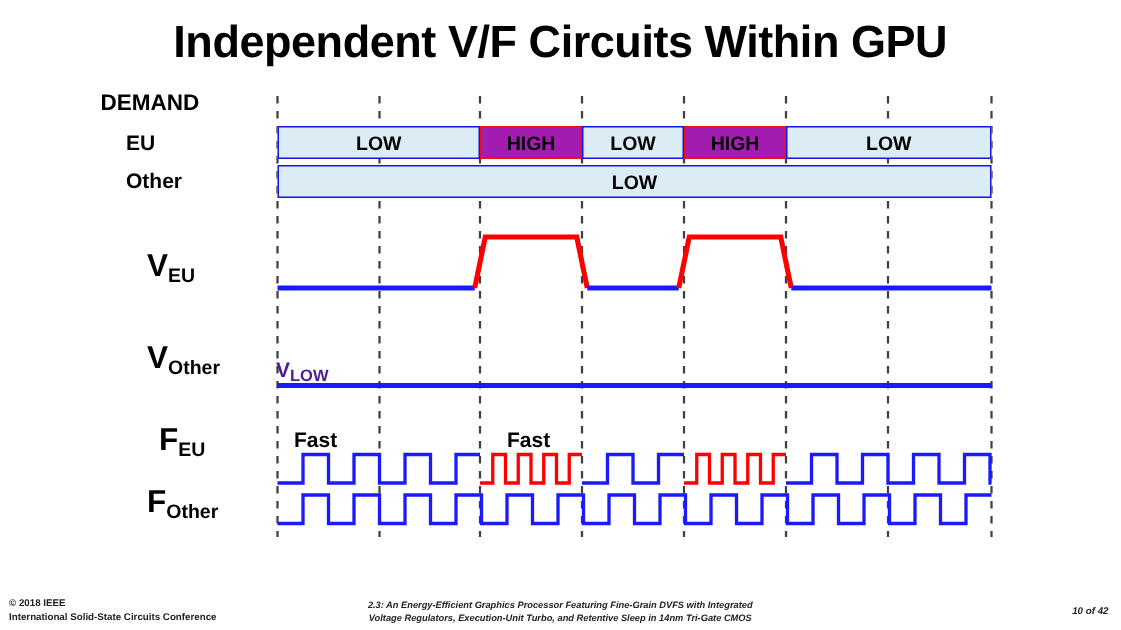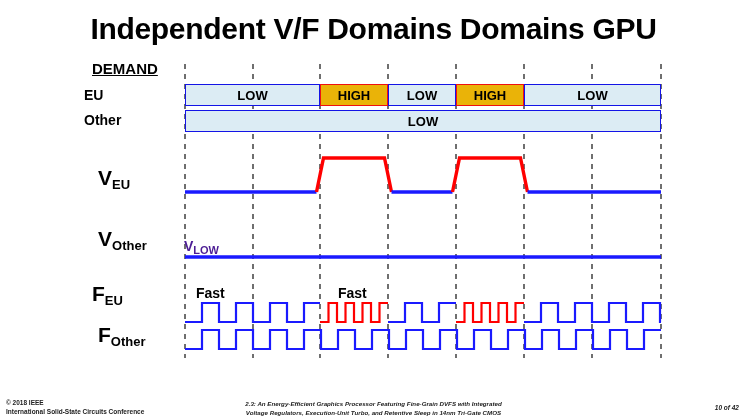--- a/index.html
+++ b/index.html
@@ -34,39 +34,38 @@
     white-space: nowrap;
   }
   .row-label {
     position: absolute;
     font-weight: bold;
     color: #000000;
     white-space: nowrap;
     line-height: 1;
   }
   .lbl-demand {
-    left: 92px; top: 61px;
+    left: 67px; top: 61px;
     font-size: 15px;
-    text-decoration: underline;
   }
   .lbl-eu {
     left: 84px; top: 88px;
     font-size: 14px;
   }
   .lbl-other {
     left: 84px; top: 113px;
     font-size: 14px;
   }
   .lbl-big {
     font-size: 21px;
     margin-left: 12px;
   }
   .lbl-veu   { left: 86px; top: 167px; }
   .lbl-vother{ left: 86px; top: 228px; text-align: right; }
-  .lbl-feu   { left: 80px; top: 283px; }
+  .lbl-feu   { left: 94px; top: 283px; }
   .lbl-fother{ left: 86px; top: 324px; }
   .sub {
     font-size: 13px;
     font-weight: bold;
     vertical-align: baseline;
     position: relative;
     top: 4px;
   }
   .plot {
     position: absolute;
@@ -90,21 +89,21 @@
     top: 0;
     height: 100%;
     display: flex;
     align-items: center;
     justify-content: center;
     font-size: 13px;
     font-weight: bold;
     color: #000;
   }
   .seg-low  { background: #dcecf4; border: 1.6px solid #1414e6; }
-  .seg-high { background: #eab308; border: 1.6px solid #ee1111; }
+  .seg-high { background: #a21caf; border: 1.6px solid #ee1111; }
   .vlow-note {
     position: absolute;
     left: 184px;
     top: 238px;
     font-size: 14px;
     font-weight: bold;
     color: #4c1d95;
     white-space: nowrap;
   }
   .wave-note {
@@ -145,21 +144,21 @@
     font-weight: bold;
     font-style: italic;
     color: #222;
   }
 </style>
 </head>
 <body>
 
 <div id="slide">
 
-  <div class="title">Independent V/F Domains Domains GPU</div>
+  <div class="title">Independent V/F Circuits Within GPU</div>
 
   <div class="row-label lbl-demand">DEMAND</div>
   <div class="row-label lbl-eu">EU</div>
   <div class="row-label lbl-other">Other</div>
 
   <div class="row-label lbl-big lbl-veu"><span>V</span><span class="sub">EU</span></div>
 
   <div class="row-label lbl-big lbl-vother"><span>V</span><span class="sub">Other</span></div>
 
   <div class="row-label lbl-big lbl-feu"><span>F</span><span class="sub">EU</span></div>

